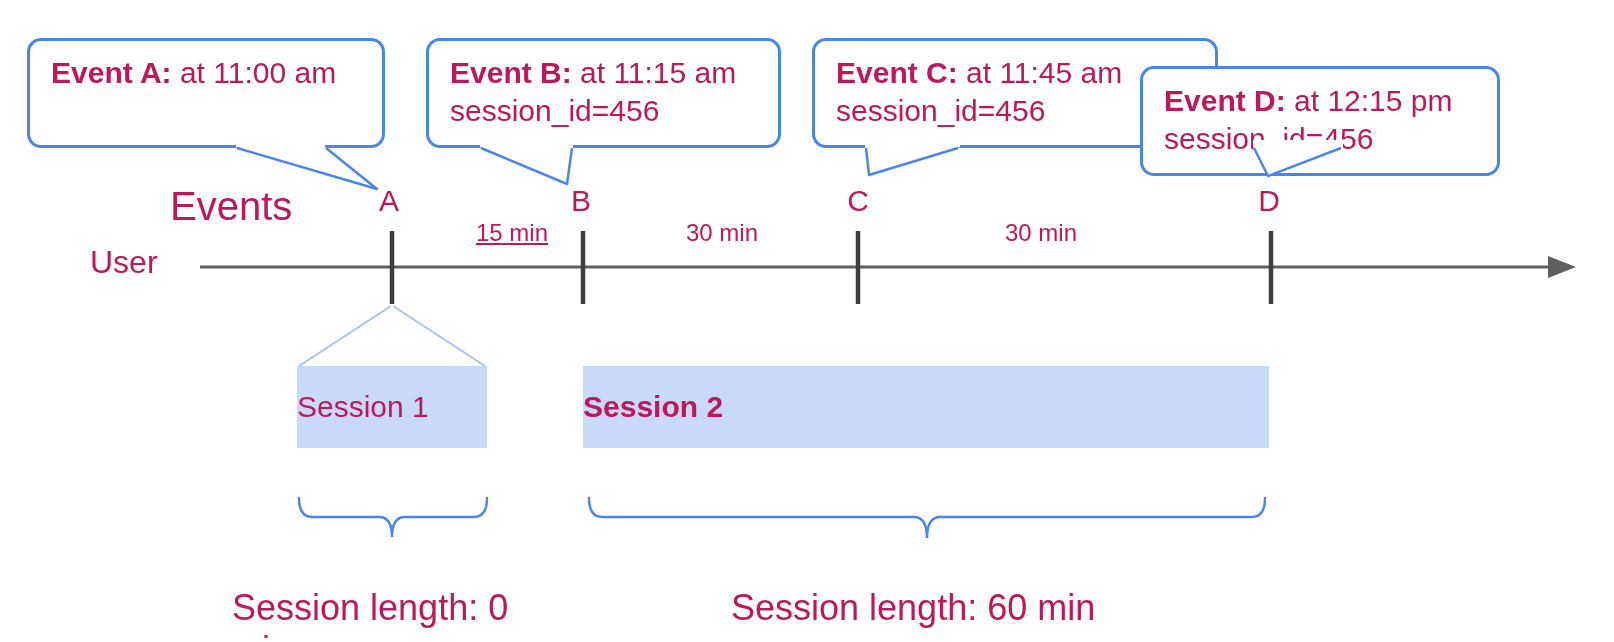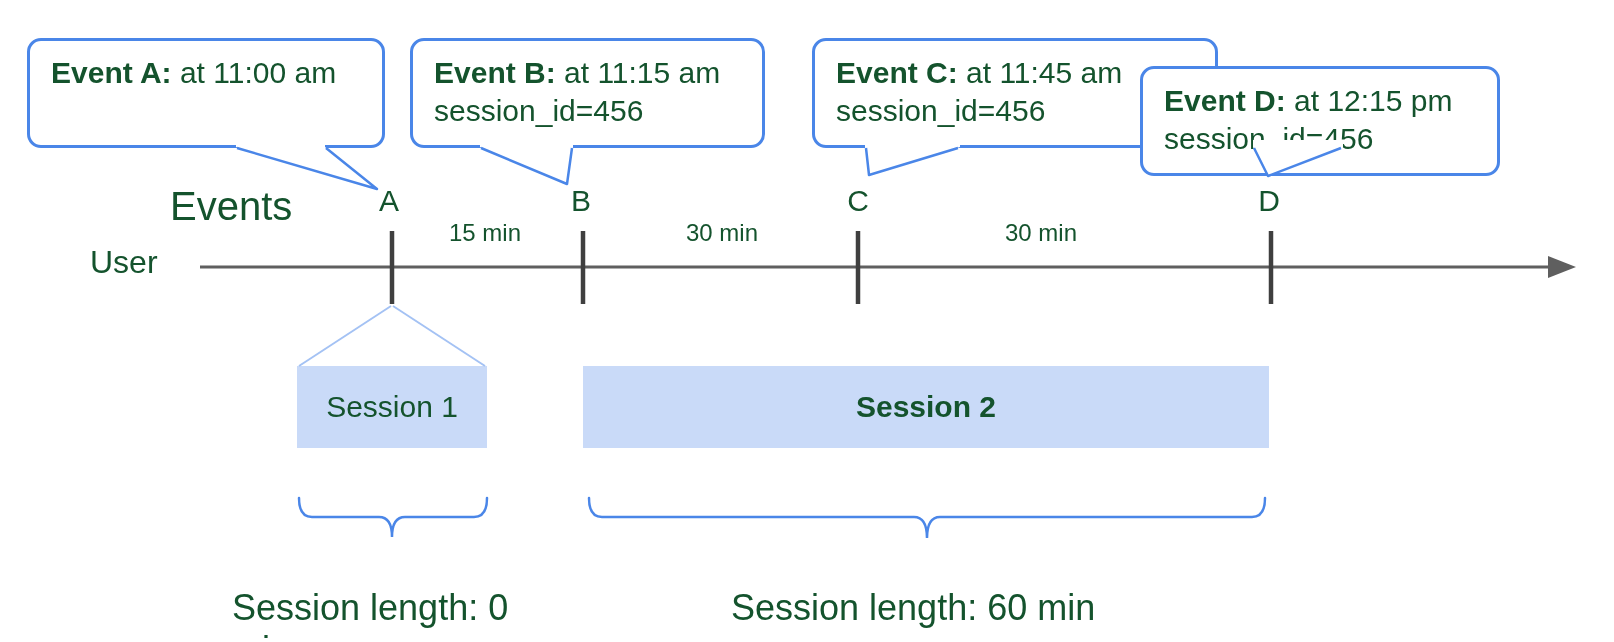--- a/index.html
+++ b/index.html
@@ -1,53 +1,53 @@
 <!DOCTYPE html>
 <html><head>
 <meta charset="utf-8">
 <style>
   html,body{margin:0;padding:0;background:#ffffff;}
   .canvas{
     position:relative;
     width:1614px;height:642px;
     background:#ffffff;
     font-family:"Liberation Sans", sans-serif;
-    color:#14532d;
+    color:#be185d;
     overflow:hidden;
   }
   
   .callout{
     position:absolute;
     top:38px;height:110px;
     box-sizing:border-box;
     border:3px solid #4a86e8;
     border-radius:14px;
     background:#ffffff;
     padding:13px 20px 0 21px;
     font-size:30px;line-height:38px;
     white-space:nowrap;
   }
   .callout .t-bold{font-weight:bold;}
   .callout-a{left:27px;width:358px;}
-  .callout-b{left:410px;width:355px;}
+  .callout-b{left:426px;width:355px;}
   .callout-c{left:812px;width:406px;}
   .callout-d{left:1140px;width:360px;margin-top:28px;}
   
   .lbl{position:absolute;text-align:center;}
   .events-label{left:170px;top:184px;width:120px;font-size:40px;}
   .mark{top:184px;width:100px;font-size:30px;}
   .mark-a{left:339px;} .mark-b{left:531px;} .mark-c{left:808px;} .mark-d{left:1219px;}
   .user-label{left:90px;top:244px;width:110px;font-size:32px;text-align:left;}
   .interval{top:219px;width:160px;font-size:24px;}
-  .int-0{left:405px;} .int-1{left:642px;} .int-2{left:961px;}
+  .int-0{left:432px;text-decoration:underline;} .int-1{left:642px;} .int-2{left:961px;}
   
   .session-bar{
     position:absolute;top:366px;height:82px;
     background:#c9daf8;
-    display:flex;align-items:center;justify-content:center;
+    display:flex;align-items:center;
     font-size:30px;
   }
   .bar-1{left:297px;width:190px;}
   .bar-2{left:583px;width:686px;font-weight:bold;}
   .session-length{position:absolute;top:575px;font-size:36px;text-align:left;margin-top:12px;}
   .len-1{left:232px;width:300px;}
   .len-2{left:731px;width:400px;}
   
   .overlay{position:absolute;left:0;top:0;pointer-events:none;}
 </style>

